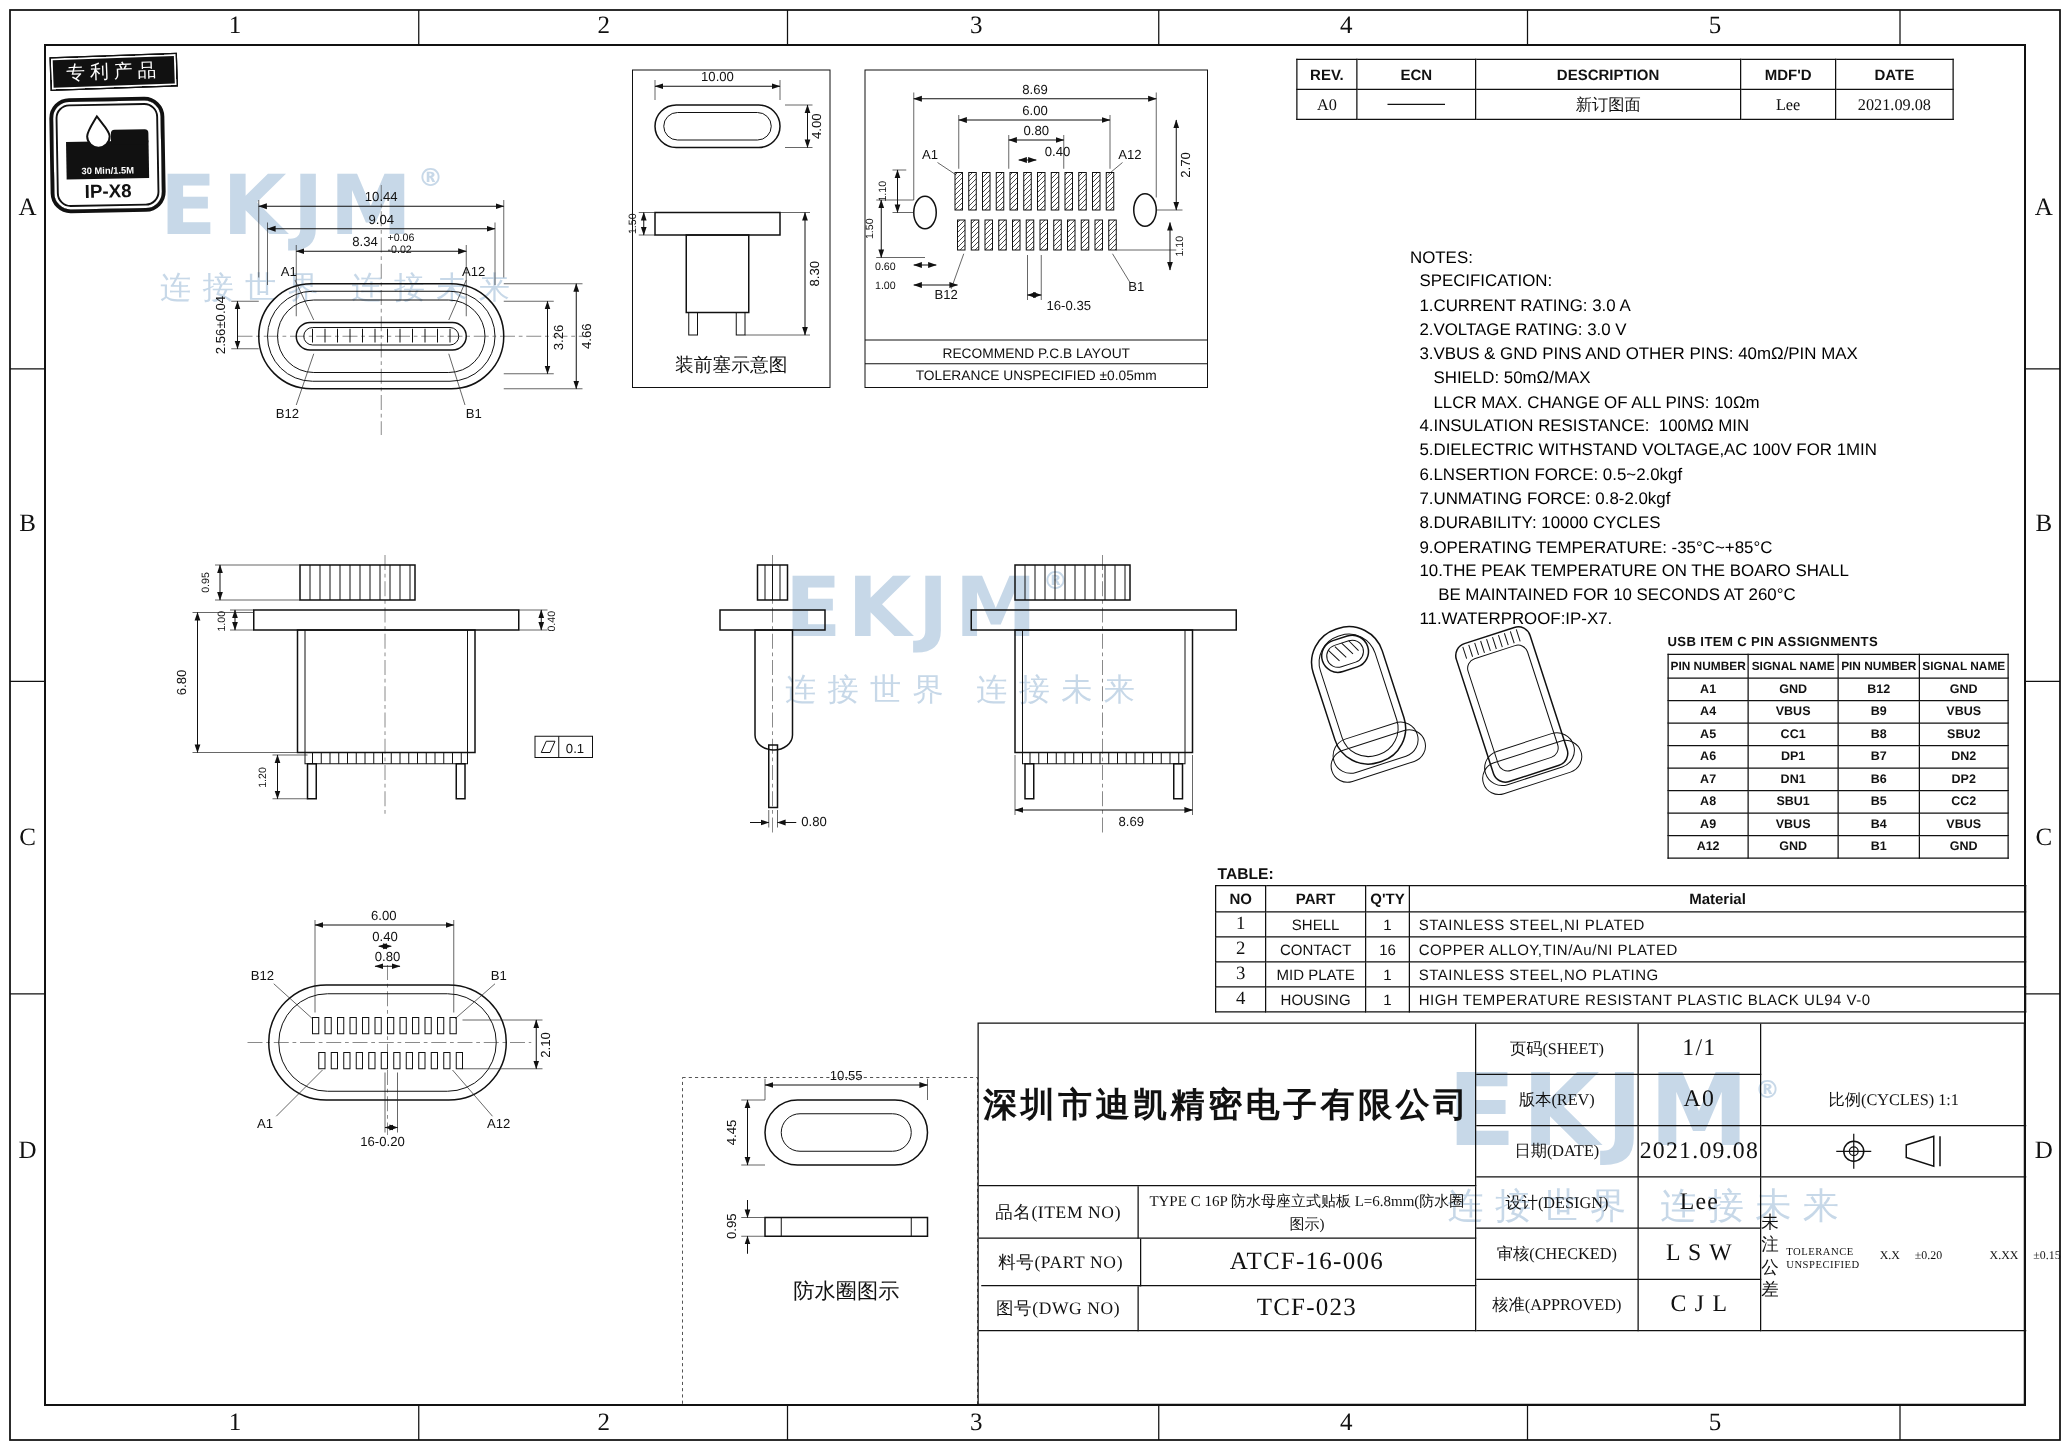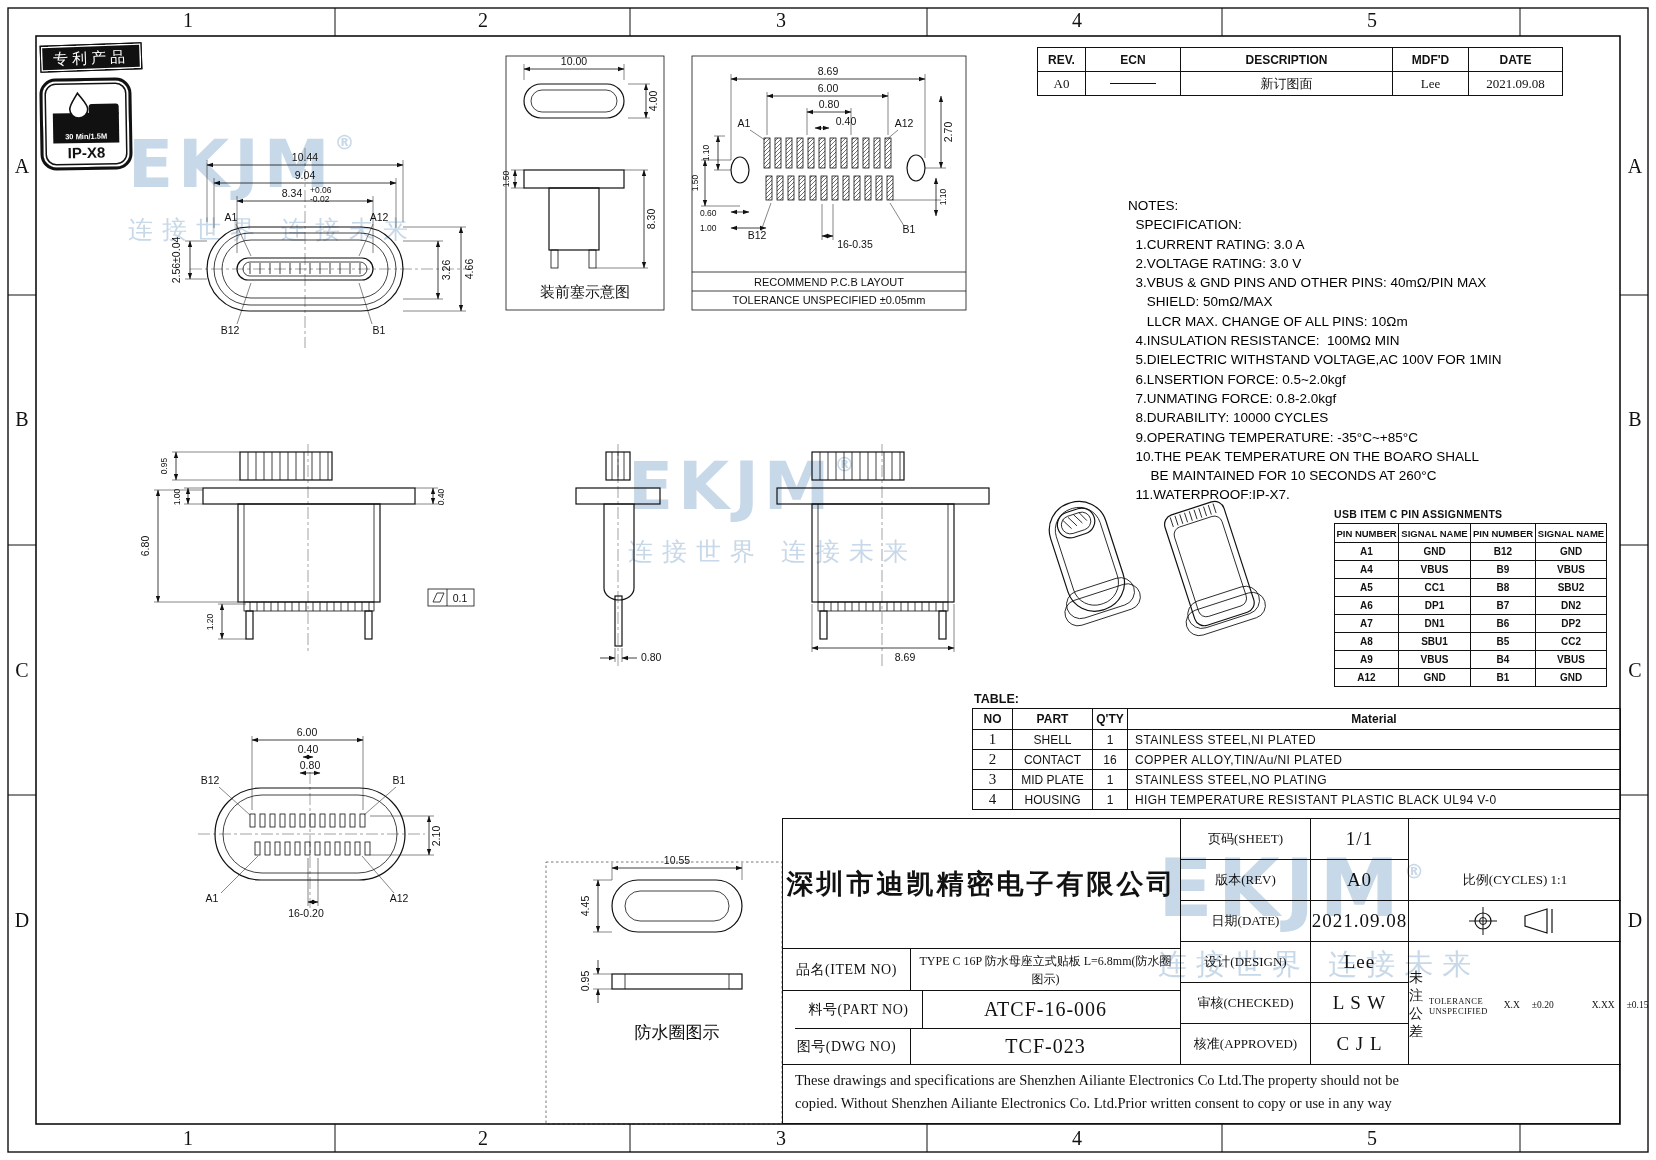--- a/index.html
+++ b/index.html
@@ -573,21 +573,21 @@
             <td class="mat">HIGH  TEMPERATURE  RESISTANT  PLASTIC  BLACK  UL94  V-0</td>
           </tr>
     </tbody>
       </table>
   </div>
 
   <div class="tblock">
     <div class="cell company" style="left:0; top:0; width:398px; height:130px;">深圳市迪凯精密电子有限公司</div>
     <div class="cell lab" style="left:0; top:130px; width:128px; height:42px;">品名(ITEM NO)</div>
     <div class="cell valItem" style="left:128px; top:130px; width:270px; height:42px;">TYPE C 16P 防水母座立式贴板 L=6.8mm(防水圈图示)</div>
-    <div class="cell lab" style="left:12px; top:172px; width:128px; height:38px;">料号(PART NO)</div>
+    <div class="cell lab" style="left:2px; top:172px; width:128px; height:38px;">料号(PART NO)</div>
     <div class="cell valPart" style="left:128px; top:172px; width:270px; height:38px;">ATCF-16-006</div>
     <div class="cell lab" style="left:0; top:210px; width:128px; height:36px;">图号(DWG NO)</div>
     <div class="cell valPart" style="left:128px; top:210px; width:270px; height:36px;">TCF-023</div>
 
     <div class="cell labS" style="left:398px; top:0; width:130px; height:41px;">页码(SHEET)</div>
     <div class="cell valS" style="left:528px; top:0; width:98px; height:41px;">1/1</div>
     <div class="cell labS" style="left:398px; top:41px; width:130px; height:41px;">版本(REV)</div>
     <div class="cell valS" style="left:528px; top:41px; width:98px; height:41px;">A0</div>
     <div class="cell labS" style="left:626px; top:41px; width:212px; height:41px; border-right:none;">比例(CYCLES) 1:1</div>
     <div class="cell labS" style="left:398px; top:82px; width:130px; height:41px;">日期(DATE)</div>
@@ -624,19 +624,15 @@
         </div>
       <div class="tol-row">
           <span>X°</span>
           <span>±5°</span>
         </div>
       <div class="tol-row">
           <span>X.X°</span>
           <span>±2°</span>
         </div>
     </div>
-    <div class="cell disc" style="display:block; border-right:none;">
-      <div>These drawings and specifications are Shenzhen Ailiante Electronics Co Ltd.The property should not be</div>
-      <div>copied. Without Shenzhen Ailiante Electronics Co. Ltd.Prior written consent to copy or use in any way</div>
-    </div>
   </div>
 
 </div>
 
 </body></html>

